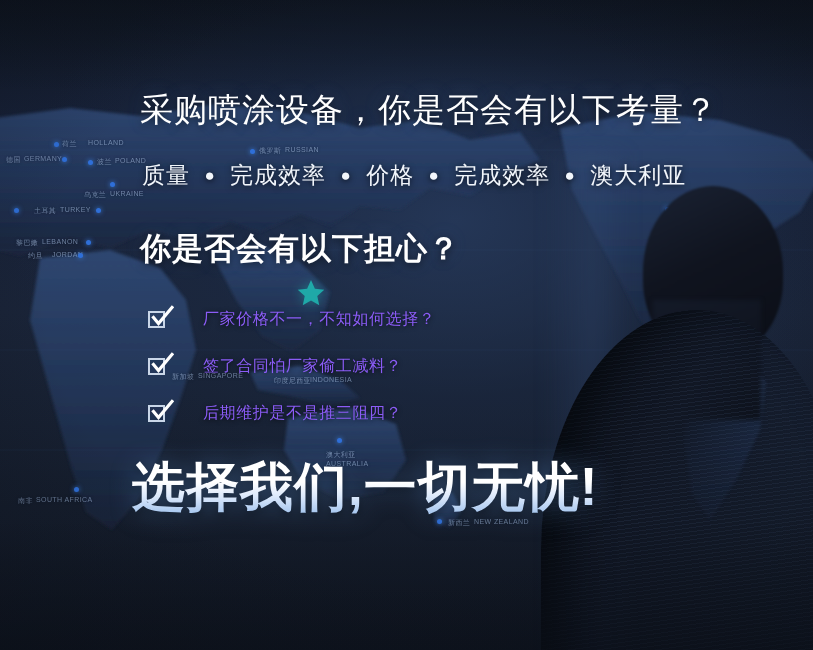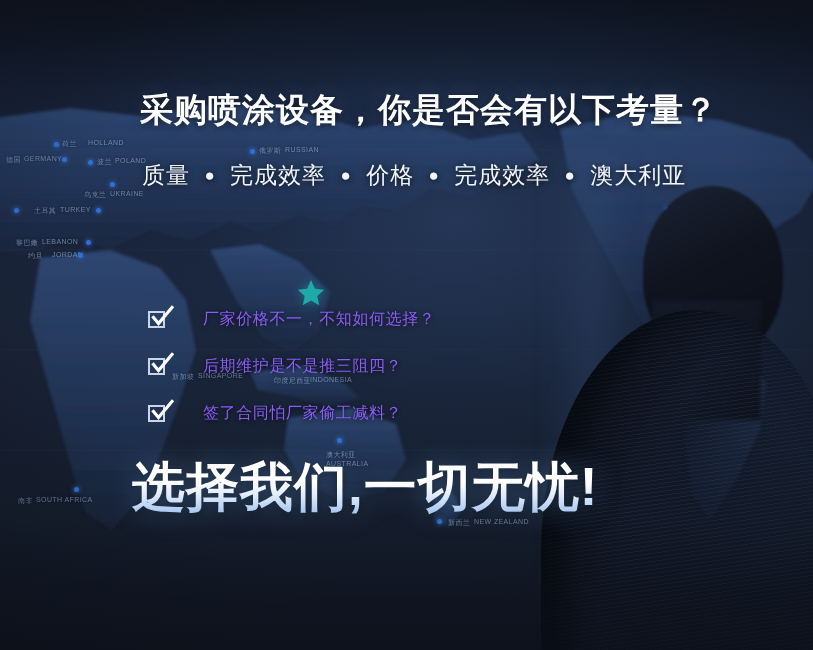--- a/index.html
+++ b/index.html
@@ -110,21 +110,21 @@
     filter: blur(8px);
   }
 
   
   .content { position: absolute; inset: 0; }
 
   .headline-1 {
     position: absolute;
     left: 140px; top: 88px;
     font-size: 33px;
-    font-weight: bold;
+    font-weight: normal;
     color: #ffffff;
     letter-spacing: 1px;
     text-shadow: 0 2px 8px rgba(0,0,0,0.7), 0 0 18px rgba(120,170,255,0.25);
   }
   .subline {
     position: absolute;
     left: 142px; top: 160px;
     font-size: 23px;
     color: #f2f6fb;
     letter-spacing: 1px;
@@ -328,51 +328,52 @@
       <span class="sep">●</span>
       <span>完成效率</span>
       <span class="sep">●</span>
       <span>价格</span>
       <span class="sep">●</span>
       <span>完成效率</span>
       <span class="sep">●</span>
       <span>澳大利亚</span>
     </div>
 
+    <div class="headline-2">你是否会有以下担心？</div>
 
     <div class="checklist">
 
       <div class="check-row">
         <span class="check-box">
           <span class="sq"></span>
           <svg class="tick" viewBox="0 0 24 24" aria-hidden="true">
             <path d="M3.5 12.5 L8.5 18.5 L22 2.5" fill="none" stroke="#ffffff" stroke-width="3.2" stroke-linecap="square"></path>
           </svg>
         </span>
         <span class="check-text">厂家价格不一，不知如何选择？</span>
       </div>
 
       <div class="check-row">
         <span class="check-box">
           <span class="sq"></span>
           <svg class="tick" viewBox="0 0 24 24" aria-hidden="true">
             <path d="M3.5 12.5 L8.5 18.5 L22 2.5" fill="none" stroke="#ffffff" stroke-width="3.2" stroke-linecap="square"></path>
           </svg>
         </span>
-        <span class="check-text">后期维护是不是推三阻四？</span>
+        <span class="check-text">签了合同怕厂家偷工减料？</span>
       </div>
 
       <div class="check-row">
         <span class="check-box">
           <span class="sq"></span>
           <svg class="tick" viewBox="0 0 24 24" aria-hidden="true">
             <path d="M3.5 12.5 L8.5 18.5 L22 2.5" fill="none" stroke="#ffffff" stroke-width="3.2" stroke-linecap="square"></path>
           </svg>
         </span>
-        <span class="check-text">签了合同怕厂家偷工减料？</span>
+        <span class="check-text">后期维护是不是推三阻四？</span>
       </div>
 
     </div>
 
     <div class="headline-3">选择我们,一切无忧!</div>
 
   </div>
 </div>
 
 </body></html>

